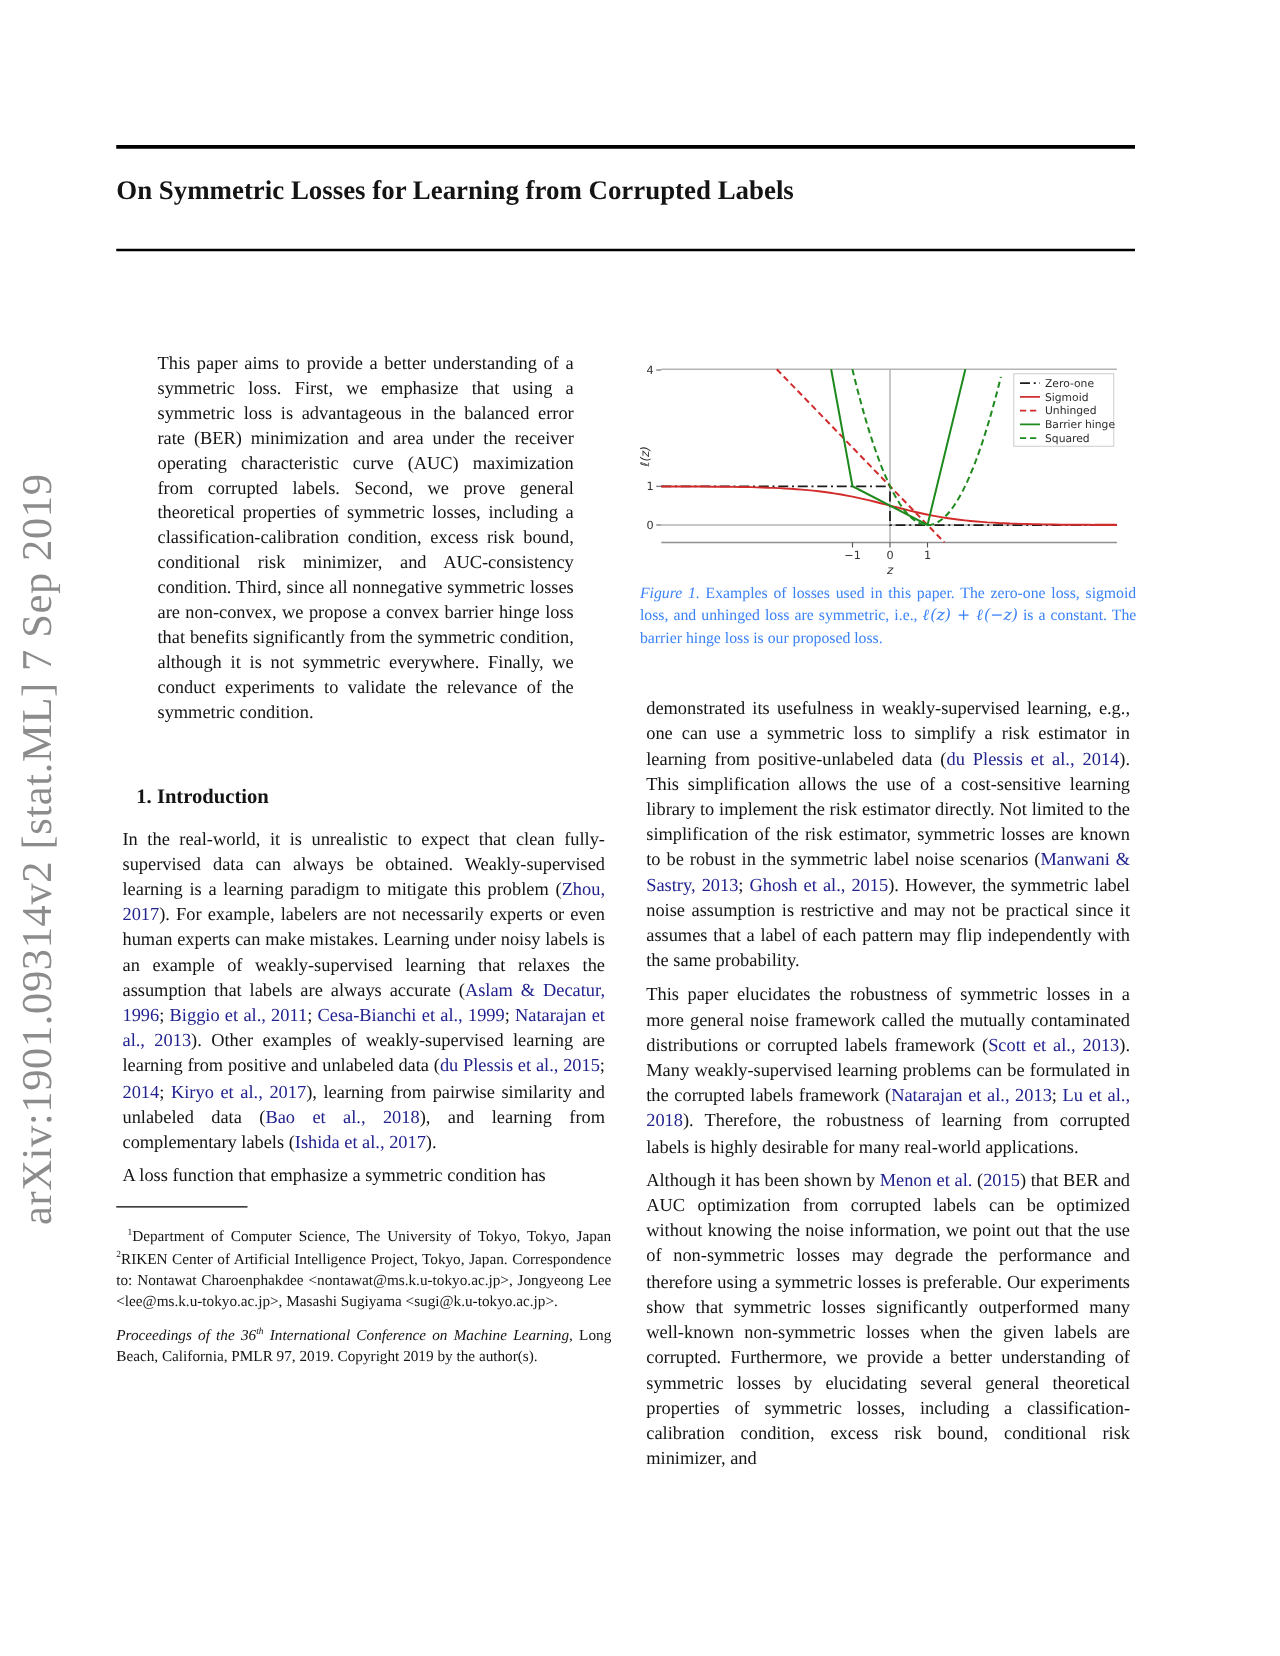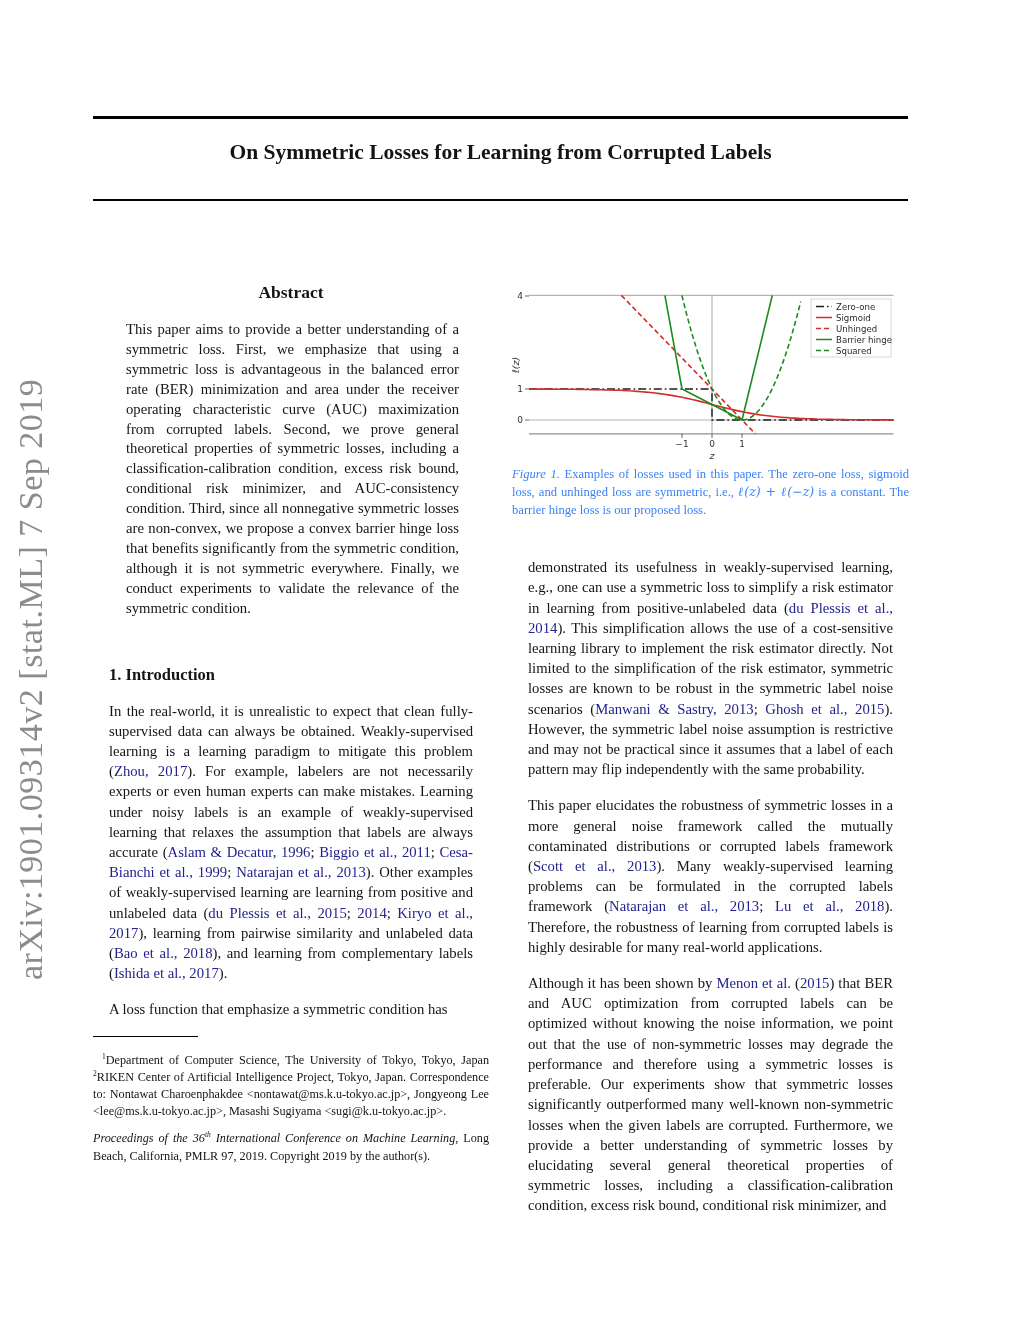--- a/index.html
+++ b/index.html
@@ -3,36 +3,36 @@
 <meta charset="utf-8">
 <style>
   html,body{margin:0;padding:0;background:#ffffff;}
   .page{position:relative;width:1024px;height:1325px;background:#ffffff;overflow:hidden;
         font-family:"Liberation Serif","DejaVu Serif",serif;color:#141414;}
   .arxiv-side{position:absolute;left:12px;top:980px;transform:rotate(-90deg);transform-origin:0 0;
         font-size:34px;color:#8c8c8c;white-space:nowrap;letter-spacing:0.5px;}
   .rule{position:absolute;left:93px;width:815px;background:#000;}
   .rule-top{top:116px;height:2.5px;}
   .rule-mid{top:199px;height:2px;}
-  .title{position:absolute;left:93px;top:140px;width:815px;margin:0;text-align:center;
+  .title{position:absolute;left:93px;top:140px;width:815px;margin:0;text-align:left;
         font-size:21.5px;font-weight:bold;}
   .authors{position:absolute;left:93px;top:235px;width:815px;text-align:center;
         font-size:15px;font-weight:bold;}
   .authors .author{margin:0 9px;}
   .sup{font-size:62%;vertical-align:super;line-height:0;}
   .it{font-style:italic;}
   .math{font-style:italic;font-family:"DejaVu Serif",serif;}
   .cite{color:#22228e;}
   .col{position:absolute;}
   .col-left{left:93px;top:282px;width:396px;}
   .col-right{left:512px;top:285px;width:397px;}
   .abstract-head{margin:0 0 17px 0;text-align:center;font-size:17.5px;font-weight:bold;}
   .abstract-body{margin:0 30px 0 33px;text-align:justify;font-size:14.7px;line-height:19.9px;}
   .section-head{margin:46px 0 15px 16px;font-size:16.5px;font-weight:bold;}
-  .bodypara{margin:16px;text-align:justify;font-size:14.7px;line-height:20.2px;}
+  .bodypara{margin:5px;text-align:justify;font-size:14.7px;line-height:20.2px;}
   .bodypara + .bodypara{margin-top:7px;}
   .fnrule{margin-top:14px;width:105px;height:1px;background:#000;}
   .footnote{margin:15px 0 0 0;text-align:justify;font-size:12.2px;line-height:17.2px;text-indent:9px;}
   .proceedings{margin-top:10px;text-indent:0;font-family:Liberation Serif, serif;}
   .figure-plot{width:397px;height:176px;}
   .caption{margin:5px 0 0 0;text-align:justify;font-size:12.6px;line-height:17.4px;color:#3b82f6;}
   .rc-para1{margin-top:38px;}
   .rc-para{margin-top:9px;}
 </style>
 </head>
@@ -41,21 +41,20 @@
 <div class="page">
 
   <div class="arxiv-side">arXiv:1901.09314v2  [stat.ML]  7 Sep 2019</div>
 
   <div class="rule rule-top"></div>
   <h1 class="title">On Symmetric Losses for Learning from Corrupted Labels</h1>
   <div class="rule rule-mid"></div>
 
 
   <div class="col col-left">
-    <h2 class="abstract-head">Abstract</h2>
     <p class="abstract-body">This paper aims to provide a better understanding of a symmetric loss. First, we emphasize that using a symmetric loss is advantageous in the balanced error rate (BER) minimization and area under the receiver operating characteristic curve (AUC) maximization from corrupted labels. Second, we prove general theoretical properties of symmetric losses, including a classification-calibration condition, excess risk bound, conditional risk minimizer, and AUC-consistency condition. Third, since all nonnegative symmetric losses are non-convex, we propose a convex barrier hinge loss that benefits significantly from the symmetric condition, although it is not symmetric everywhere. Finally, we conduct experiments to validate the relevance of the symmetric condition.</p>
     <h2 class="section-head">1. Introduction</h2>
     <p class="bodypara"><span>In the real-world, it is unrealistic to expect that clean fully-supervised data can always be obtained. Weakly-supervised learning is a learning paradigm to mitigate this problem (</span><span class="cite">Zhou, 2017</span><span>). For example, labelers are not necessarily experts or even human experts can make mistakes. Learning under noisy labels is an example of weakly-supervised learning that relaxes the assumption that labels are always accurate (</span><span class="cite">Aslam &amp; Decatur, 1996</span><span>; </span><span class="cite">Biggio et al., 2011</span><span>; </span><span class="cite">Cesa-Bianchi et al., 1999</span><span>; </span><span class="cite">Natarajan et al., 2013</span><span>). Other examples of weakly-supervised learning are learning from positive and unlabeled data (</span><span class="cite">du Plessis et al., 2015</span><span>; </span><span class="cite">2014</span><span>; </span><span class="cite">Kiryo et al., 2017</span><span>), learning from pairwise similarity and unlabeled data (</span><span class="cite">Bao et al., 2018</span><span>), and learning from complementary labels (</span><span class="cite">Ishida et al., 2017</span><span>).</span></p>
     <p class="bodypara"><span>A loss function that emphasize a symmetric condition has</span></p>
     <div class="fnrule"></div>
     <p class="footnote"><span class="sup">1</span><span>Department of Computer Science, The University of Tokyo, Tokyo, Japan </span><span class="sup">2</span><span>RIKEN Center of Artificial Intelligence Project, Tokyo, Japan. Correspondence to: Nontawat Charoenphakdee &lt;nontawat@ms.k.u-tokyo.ac.jp&gt;, Jongyeong Lee &lt;lee@ms.k.u-tokyo.ac.jp&gt;, Masashi Sugiyama &lt;sugi@k.u-tokyo.ac.jp&gt;.</span></p>
     <p class="footnote proceedings"><span class="it">Proceedings of the 36</span><span class="sup it">th</span><span class="it"> International Conference on Machine Learning</span><span>, Long Beach, California, PMLR 97, 2019. Copyright 2019 by the author(s).</span></p>
   </div>
 
   <div class="col col-right">

